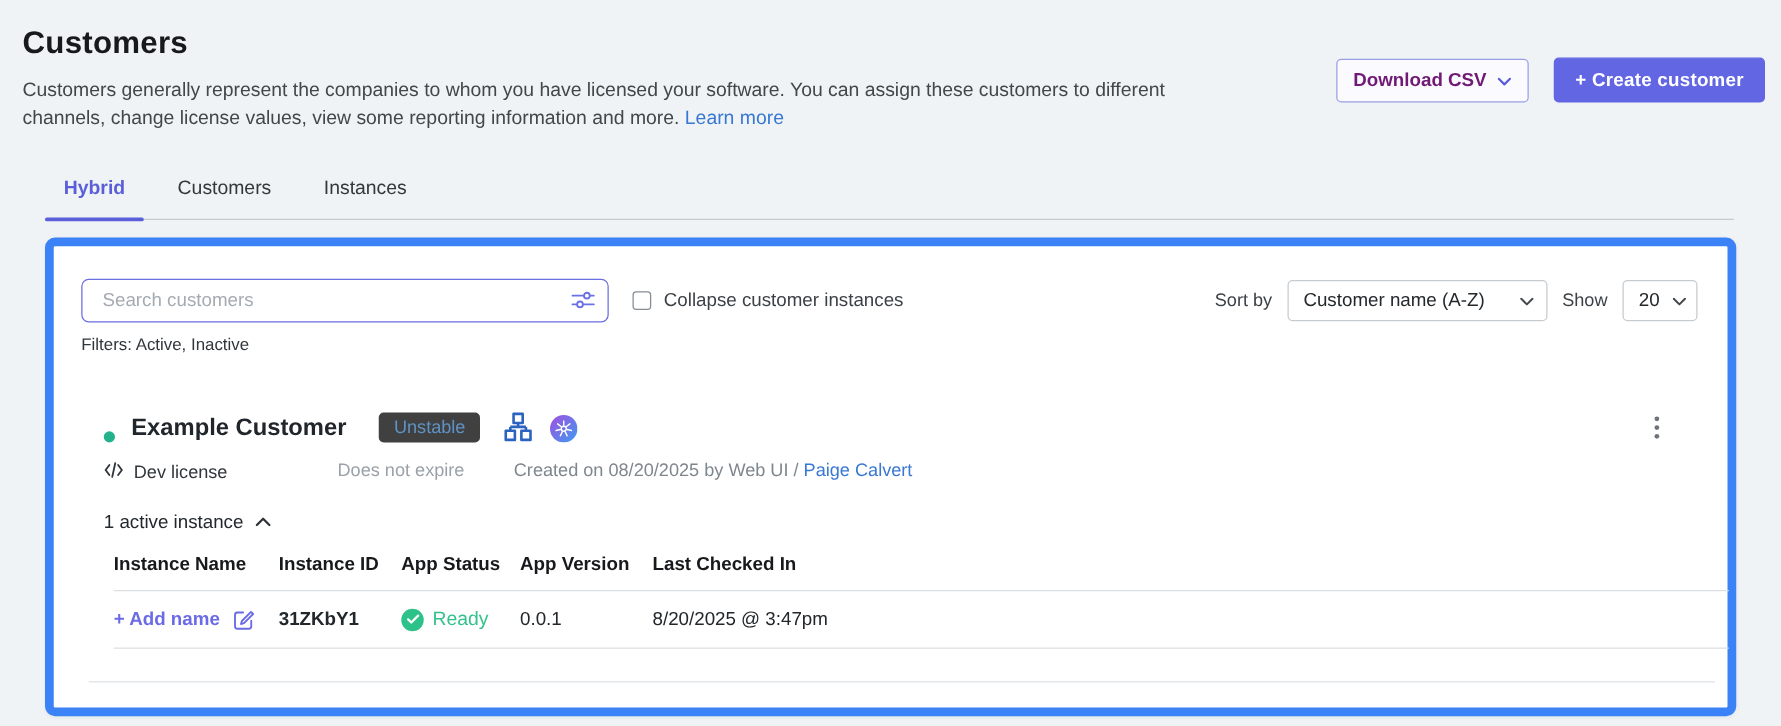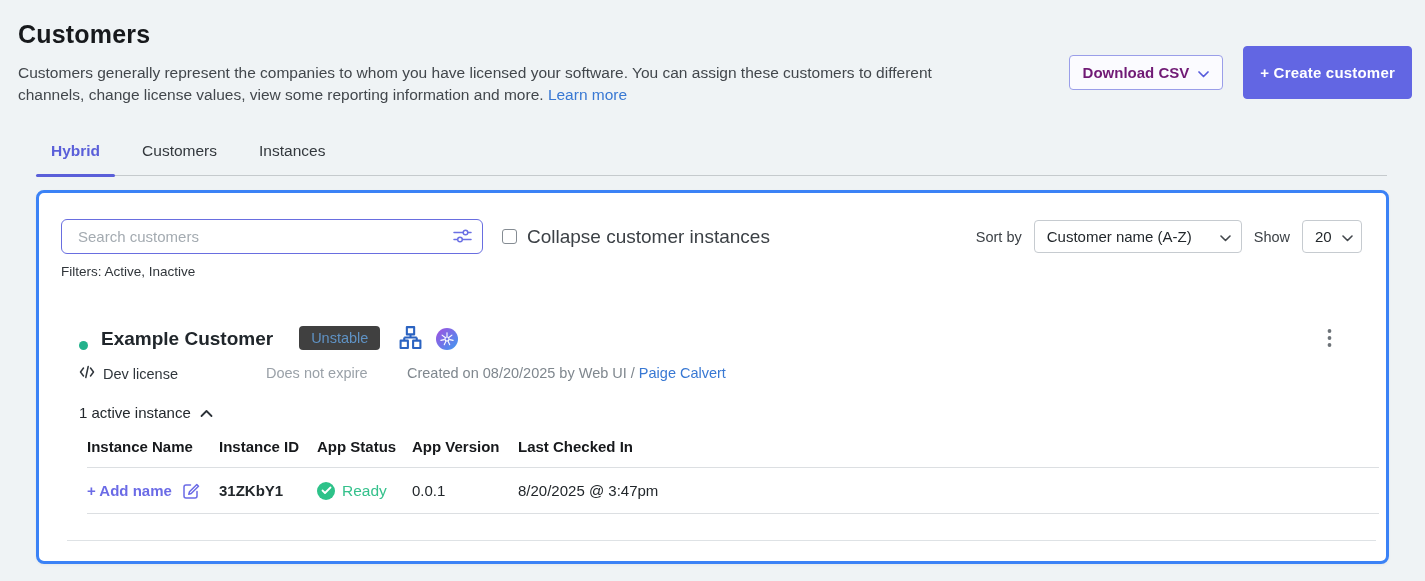--- a/index.html
+++ b/index.html
@@ -21,60 +21,60 @@
   .header-actions {
     position:absolute; top:46px; right:13px; display:flex; align-items:center; gap:20px;
   }
   .btn { border-radius:4px; font-size:15px; font-weight:700; cursor:pointer;
          display:inline-flex; align-items:center; font-family:inherit; }
   .btn-outline {
     height:35px; padding:0 13px; background:#fbfbff; border:1px solid #9a9ee9;
     color:#701a75; gap:9px;
   }
   .btn-primary {
-    height:53px; padding:16px 16px; background:#6266e3; border:1px solid #6266e3;
+    height:36px; padding:16px 16px; background:#6266e3; border:1px solid #6266e3;
     color:#ffffff; letter-spacing:.2px;
   }
 
   
   .tabs {
     display:flex; margin:36px 20px 0 18px; border-bottom:1px solid #c5cacd; gap:12px;
   }
   .tab {
     position:relative; padding:0 15px 15px 15px; font-size:15.5px; color:#33383d; cursor:pointer;
   }
   .tab.active { color:#5a5fd9; font-weight:700; }
   .tab.active::after {
     content:""; position:absolute; left:0; right:0; bottom:-2px; height:3px;
     background:#5a5fd9; border-radius:2px;
   }
 
   
   .card {
-    margin:14px 18px 0 18px; background:#ffffff; border:3px solid #3b82f6;
+    margin:14px 18px 0 18px; background:#ffffff; border:7px solid #3b82f6;
     border-radius:8px; box-shadow:0 1px 3px rgba(20,30,40,.05);
     padding:26px 24px 20px 22px; min-height:352px;
   }
 
   
   .toolbar { display:flex; align-items:center; }
   .search-wrap { position:relative; width:422px; }
   .search-input {
     width:100%; height:35px; border:1px solid #696ee0; border-radius:6px;
     padding:0 40px 0 16px; font-size:15px; color:#21262b; outline:none;
     font-family:inherit; background:#fff;
   }
   .search-input::placeholder { color:#a4abb1; }
   .search-filter-btn { position:absolute; right:10px; top:8px; cursor:pointer; line-height:0; }
   .collapse-wrap { display:flex; align-items:center; margin-left:19px; }
   .checkbox {
     width:15px; height:15px; border:1.5px solid #858c93; border-radius:3px;
     background:#fff; cursor:pointer; flex:none;
   }
-  .collapse-label { margin-left:10px; font-size:19px; color:#3c4146; }
+  .collapse-label { margin-left:10px; font-size:15px; color:#3c4146; }
   .sort-group { margin-left:auto; display:flex; align-items:center; gap:12px; }
   .inline-label { font-size:14.5px; color:#3c4146; }
   .select {
     display:flex; align-items:center; justify-content:space-between;
     height:33px; border:1px solid #c6cbd0; border-radius:4px; background:#fff;
     padding:0 10px 0 12px; font-size:15px; color:#23282c; cursor:pointer; gap:10px;
   }
   .select-sort { width:208px; }
   .select-show { width:60px; }
   .filters-line { margin-top:10px; font-size:13.5px; color:#30353a; }

